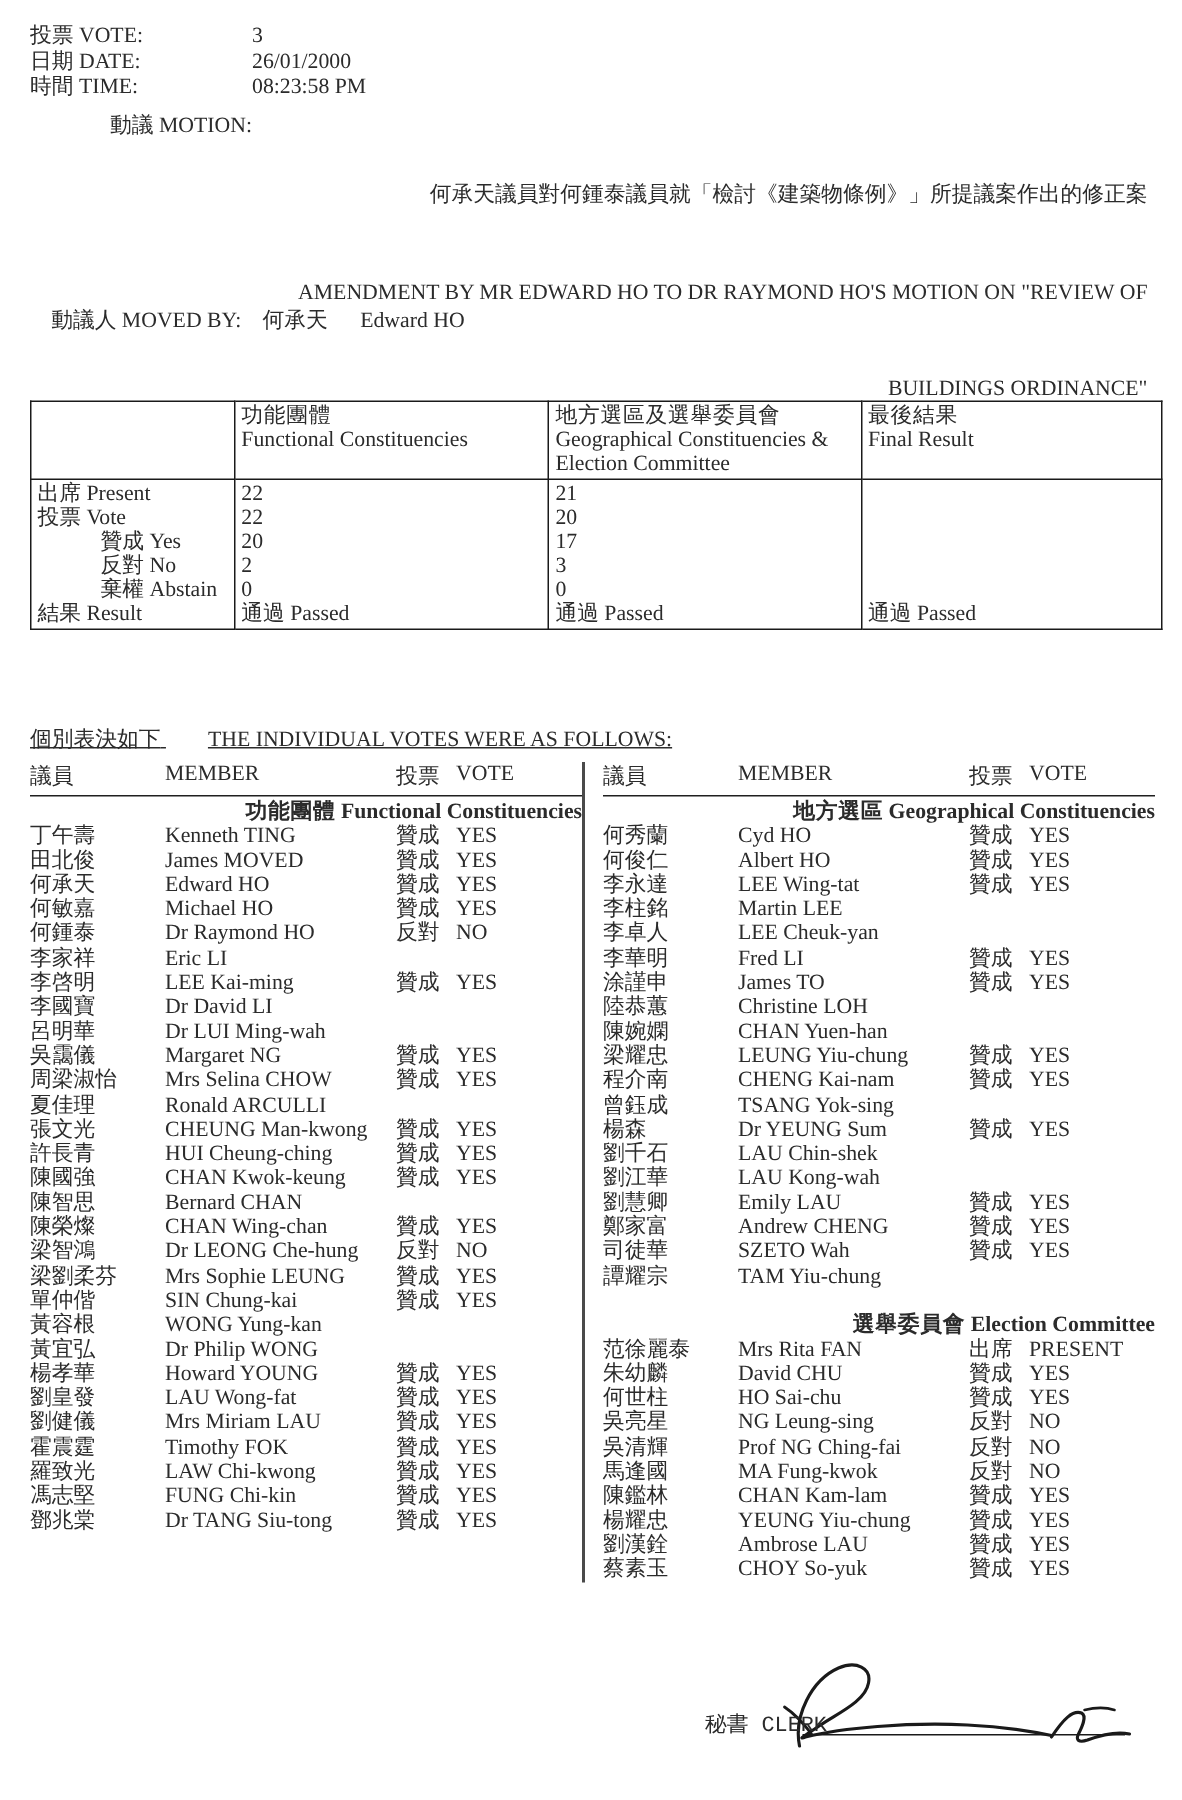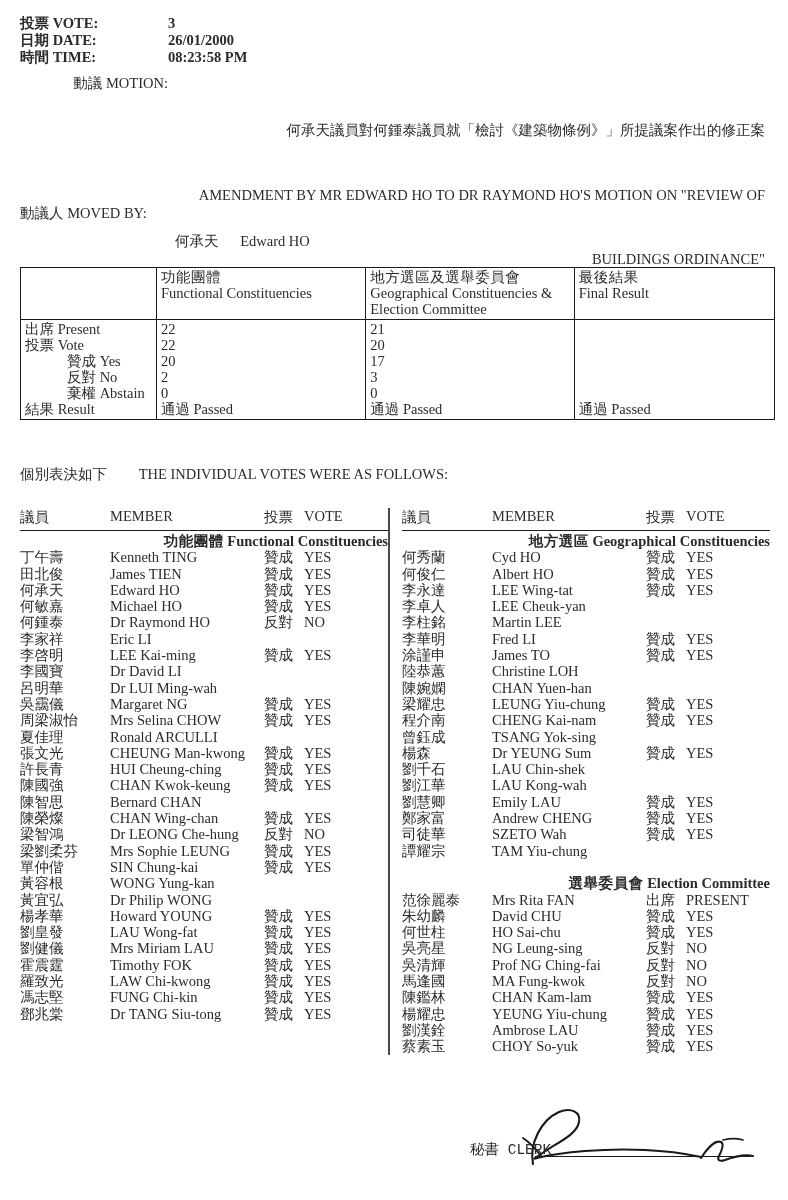--- a/index.html
+++ b/index.html
@@ -29,21 +29,20 @@
     position: absolute;
     left: 20px;
     top: 14px;
     width: 740px;
   }
   .meta-row {
     display: flex;
     align-items: baseline;
     height: 17px;
     font-size: 14.5px;
-    font-weight: bold;
   }
   .meta-label {
     width: 148px;
     flex: 0 0 148px;
     white-space: nowrap;
   }
   .meta-value {
     flex: 1 1 auto;
     white-space: nowrap;
   }
@@ -77,22 +76,23 @@
     left: 20px;
     top: 204px;
     width: 740px;
     display: flex;
     font-size: 14.5px;
   }
   .moved-label {
     width: 155px;
     flex: 0 0 155px;
     white-space: nowrap;
-  }
-  .moved-value { white-space: nowrap; margin-top: 28px; }
+    text-align: center;
+  }
+  .moved-value { white-space: nowrap; }
   .moved-value .cn { margin-right: 18px; }
 
   
   .result-table {
     position: absolute;
     left: 20px;
     top: 267px;
     width: 755px;
     border-collapse: collapse;
     table-layout: fixed;
@@ -115,23 +115,24 @@
   .rowlabels div, .vals div {
     line-height: 16px;
     white-space: nowrap;
   }
   .indent { padding-left: 42px; }
 
   
   .ind-head {
     position: absolute;
     left: 20px;
-    top: 465px;
+    top: 483px;
     font-size: 14.5px;
     white-space: nowrap;
+    text-decoration: underline;
   }
   .ind-head .en { margin-left: 28px; }
 
   .votes {
     position: absolute;
     left: 20px;
     top: 508px;
     width: 755px;
     height: 570px;
   }
@@ -327,21 +328,21 @@
       </div>
       <div id="left-rows">
           <div class="vrow">
             <span class="c-cn">丁午壽</span>
             <span class="c-en">Kenneth TING</span>
             <span class="c-vcn">贊成</span>
             <span class="c-ven">YES</span>
           </div>
           <div class="vrow">
             <span class="c-cn">田北俊</span>
-            <span class="c-en">James TIEN</span>
+            <span class="c-en">James MOVED</span>
             <span class="c-vcn">贊成</span>
             <span class="c-ven">YES</span>
           </div>
           <div class="vrow">
             <span class="c-cn">何承天</span>
             <span class="c-en">Edward HO</span>
             <span class="c-vcn">贊成</span>
             <span class="c-ven">YES</span>
           </div>
           <div class="vrow">
@@ -528,28 +529,28 @@
             <span class="c-vcn">贊成</span>
             <span class="c-ven">YES</span>
           </div>
           <div class="vrow">
             <span class="c-cn">李永達</span>
             <span class="c-en">LEE Wing-tat</span>
             <span class="c-vcn">贊成</span>
             <span class="c-ven">YES</span>
           </div>
           <div class="vrow">
+            <span class="c-cn">李柱銘</span>
+            <span class="c-en">Martin LEE</span>
+            <span class="c-vcn"></span>
+            <span class="c-ven"></span>
+          </div>
+          <div class="vrow">
             <span class="c-cn">李卓人</span>
             <span class="c-en">LEE Cheuk-yan</span>
-            <span class="c-vcn"></span>
-            <span class="c-ven"></span>
-          </div>
-          <div class="vrow">
-            <span class="c-cn">李柱銘</span>
-            <span class="c-en">Martin LEE</span>
             <span class="c-vcn"></span>
             <span class="c-ven"></span>
           </div>
           <div class="vrow">
             <span class="c-cn">李華明</span>
             <span class="c-en">Fred LI</span>
             <span class="c-vcn">贊成</span>
             <span class="c-ven">YES</span>
           </div>
           <div class="vrow">

